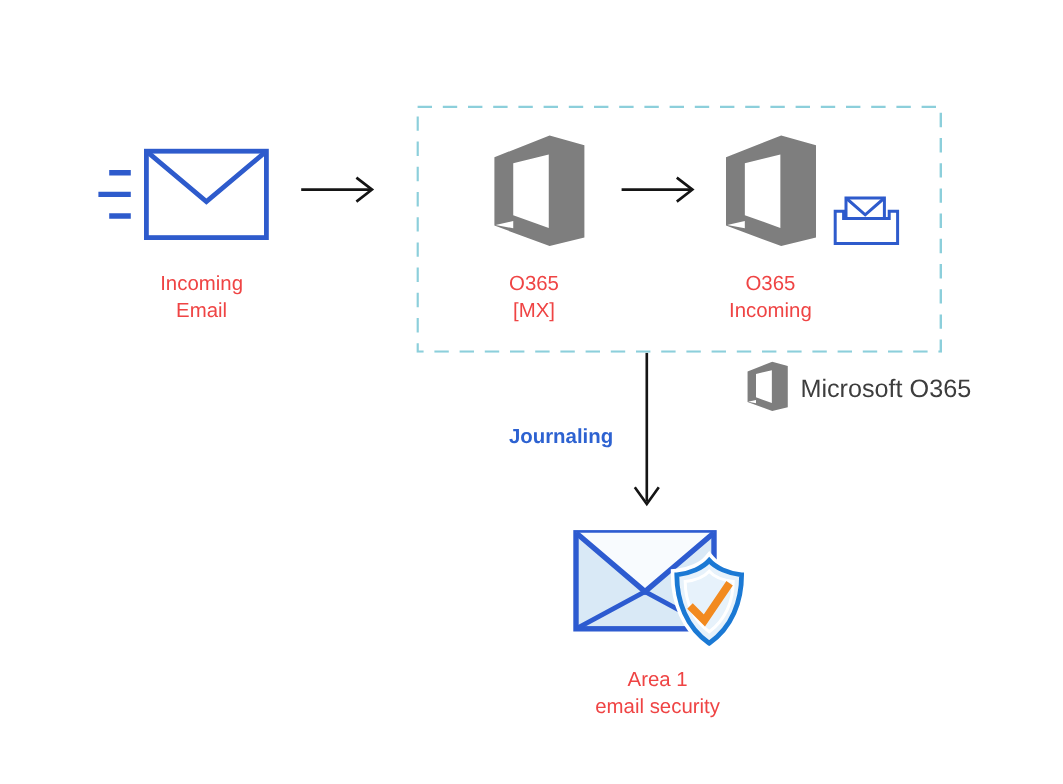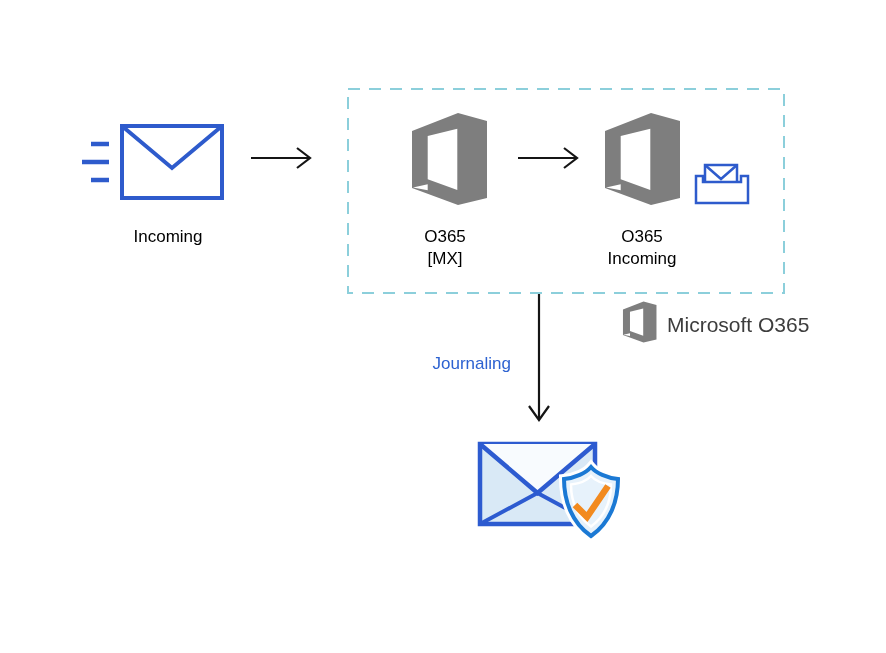--- a/index.html
+++ b/index.html
@@ -5,28 +5,28 @@
   html,body{margin:0;padding:0;background:#ffffff;}
   #canvas{
     position:relative;
     width:886px;height:653px;
     background:#ffffff;
     font-family:"Liberation Sans", sans-serif;
     overflow:hidden;
   }
   .abs{position:absolute;}
   .node-label{
-    font-size:17px;line-height:22px;color:#000000;text-align:center;
+    font-size:17px;line-height:22px;color:#ef4444;text-align:center;
   }
   .node-label span{display:block;}
   .legend-label{
     font-size:21px;color:#3d3d3d;white-space:nowrap;
   }
   .journaling-label{
-    font-size:17px;font-weight:400;color:#2d62d1;text-align:right;
+    font-size:17px;font-weight:700;color:#2d62d1;text-align:right;
   }
 </style>
 </head>
 <body>
 
 <div id="canvas">
 
   <svg class="abs" style="left:347px;top:88px;" width="438" height="206" viewBox="0 0 438 206">
     <rect x="1" y="1" width="436" height="204" fill="none" stroke="#8ccfdb" stroke-width="2" stroke-dasharray="12 9"></rect>
   </svg>
@@ -34,20 +34,21 @@
   <svg class="abs" style="left:80px;top:122px;" width="146" height="80" viewBox="0 0 146 80">
     <line x1="11" y1="22" x2="29" y2="22" stroke="#2e5bcc" stroke-width="4.5"></line>
     <line x1="2" y1="40" x2="29" y2="40" stroke="#2e5bcc" stroke-width="4.5"></line>
     <line x1="11" y1="58" x2="29" y2="58" stroke="#2e5bcc" stroke-width="4.5"></line>
     <rect x="42" y="4" width="100" height="72" fill="#ffffff" stroke="#2e5bcc" stroke-width="4"></rect>
     <path d="M42,4 L92,46 L142,4" fill="none" stroke="#2e5bcc" stroke-width="4"></path>
   </svg>
 
   <div class="abs node-label" style="left:93px;top:226px;width:150px;">
     <span>Incoming</span>
+    <span>Email</span>
   </div>
 
   <svg class="abs" style="left:250px;top:145px;" width="64" height="26" viewBox="0 0 64 26">
     <line x1="1" y1="13" x2="59" y2="13" stroke="#151515" stroke-width="2.2"></line>
     <path d="M47,3 L60,13 L47,23" fill="none" stroke="#151515" stroke-width="2.2"></path>
   </svg>
 
   <svg class="abs" style="left:410px;top:112px;" width="78" height="94" viewBox="0 0 78 94">
     <path fill-rule="evenodd" fill="#7e7e7e" d="M2,19 L48,1 L77,9 L77,86 L48,93 L2,76 Z M17.7,24 L47.3,16.7 L47.3,78 L17.7,67.3 Z"></path>
     <path fill="#ffffff" d="M3,75.5 L17.7,72.2 L17.7,78.2 Z"></path>
@@ -99,15 +100,17 @@
     <path d="M3,8 L60.5,57 L118,8" fill="none" stroke="#2d5bd0" stroke-width="4.5"></path>
 
     <path d="M114,31 C119,37 130,42 141,43 C141,65 133,87 114,100 C95,87 87,65 87,43 C98,42 109,37 114,31 Z" fill="#ffffff" stroke="#ffffff" stroke-width="10"></path>
 
     <path d="M114,31 C119,37 130,42 141,43 C141,65 133,87 114,100 C95,87 87,65 87,43 C98,42 109,37 114,31 Z" fill="#e7f2fb" stroke="#1b79d4" stroke-width="4"></path>
     <path d="M114,40 C117.5,44 125,47.5 134,48.5 C134,65 127.5,80.5 114,90.5 C100.5,80.5 94,65 94,48.5 C103,47.5 110.5,44 114,40 Z" fill="none" stroke="#ffffff" stroke-width="2.5"></path>
     <path d="M98,69 L110,81 L131,50" fill="none" stroke="#f28a1f" stroke-width="6.5"></path>
   </svg>
 
   <div class="abs node-label" style="left:472px;top:556px;width:152px;">
+    <span>Area 1</span>
+    <span>email security</span>
   </div>
 
 </div>
 
 </body></html>

